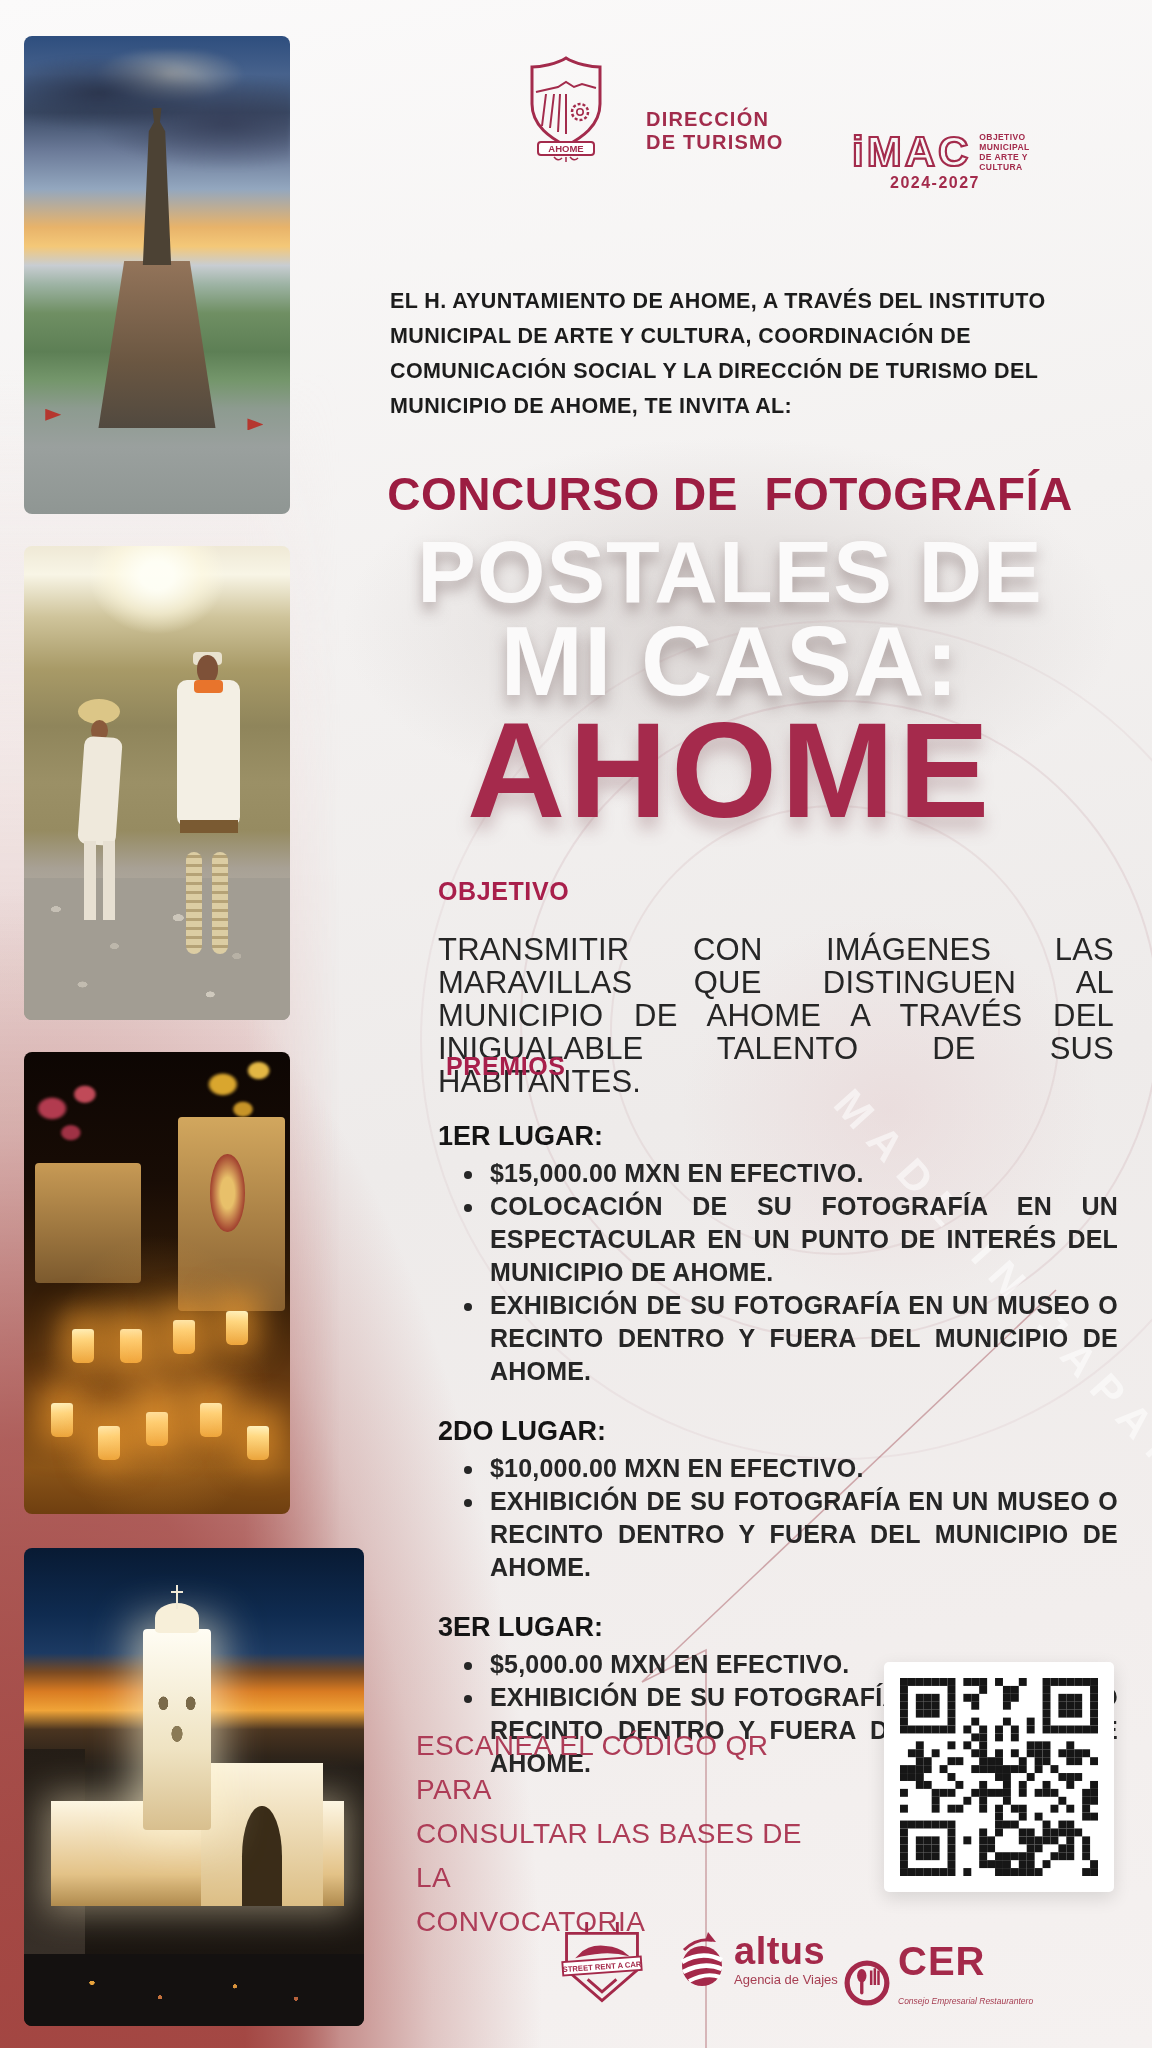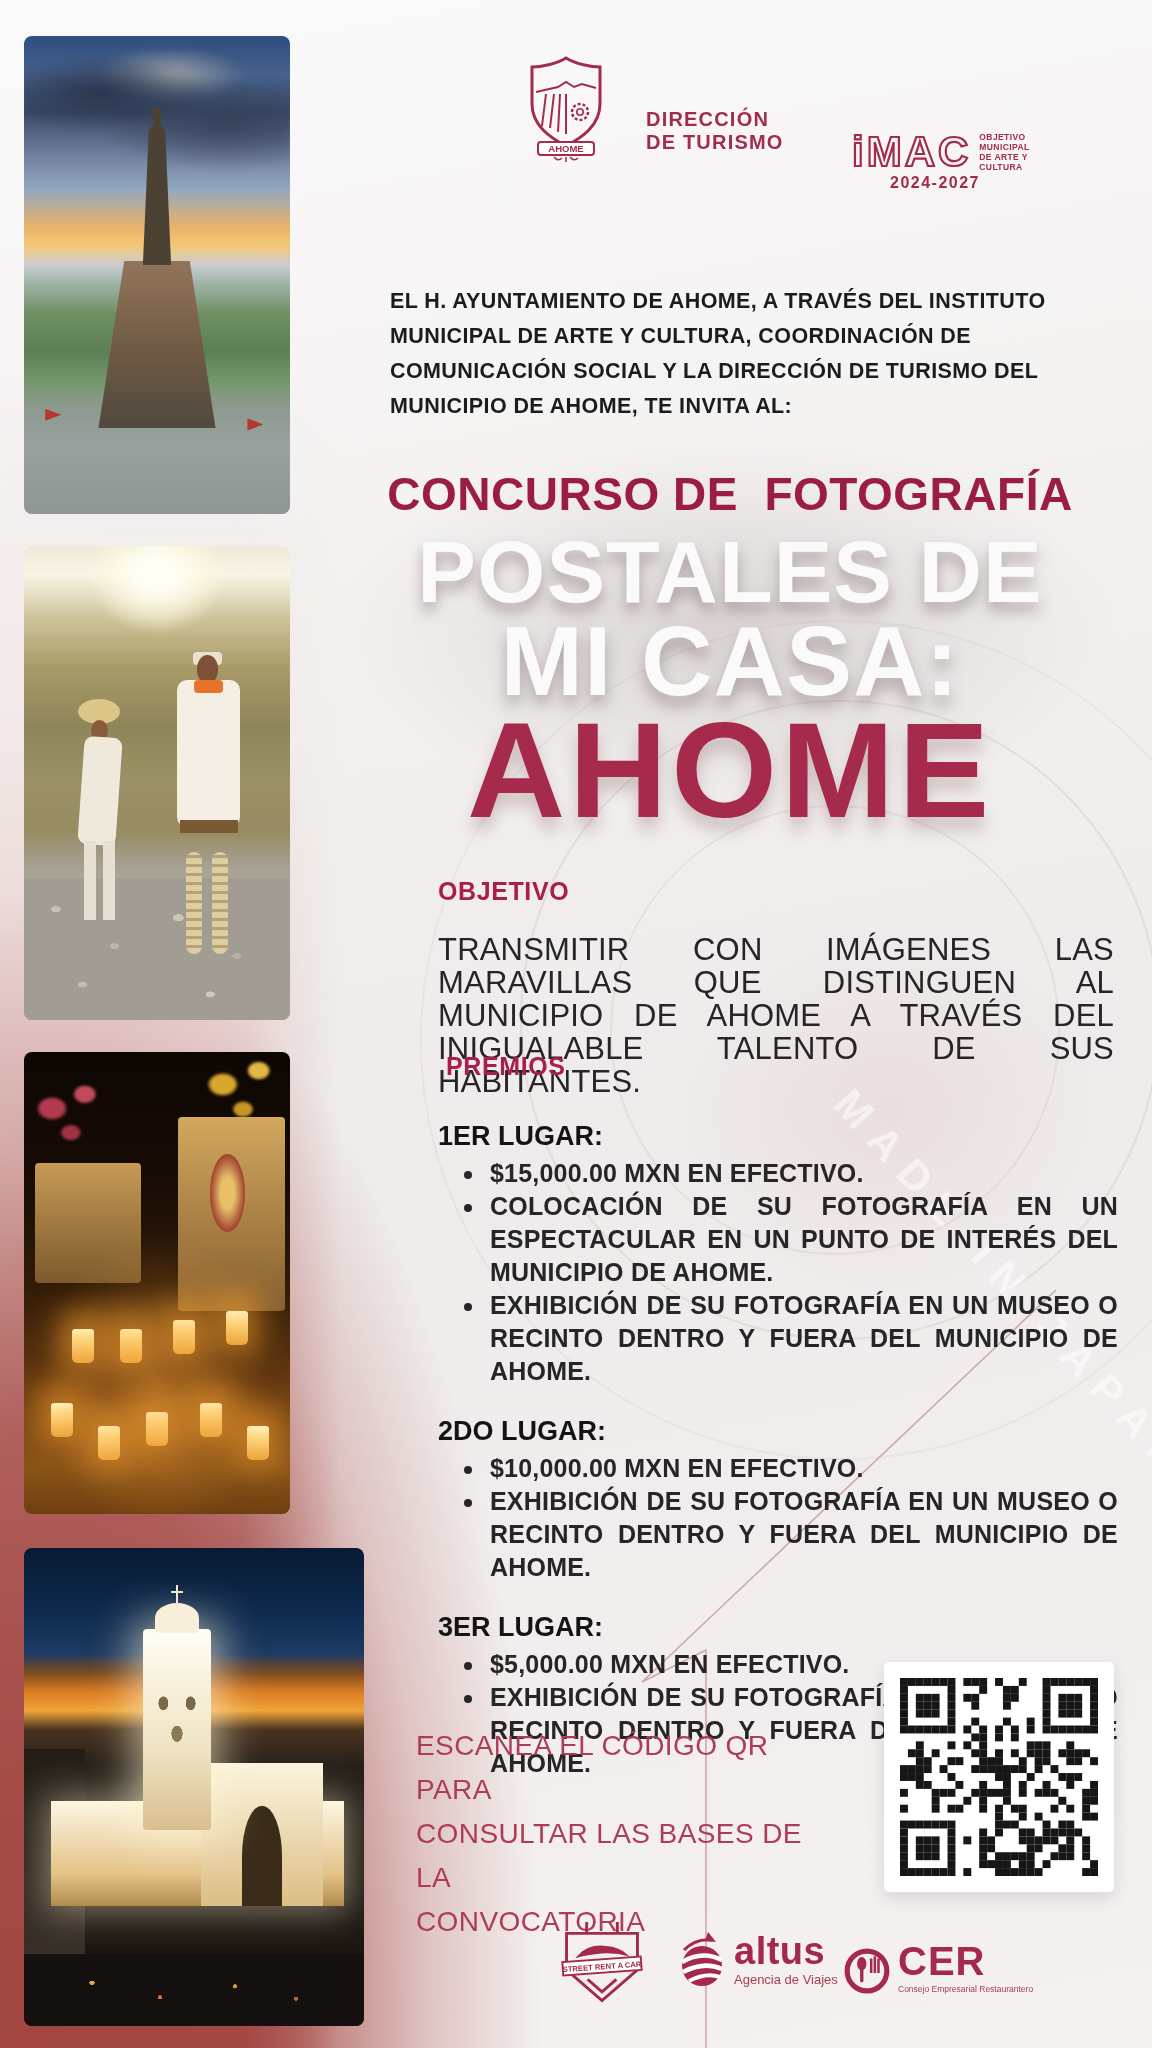--- a/index.html
+++ b/index.html
@@ -174,21 +174,21 @@
 
   
   .sponsors{position:absolute;left:360px;top:1916px;width:752px;height:110px;}
   .spon{position:absolute;color:#a4294a;}
   .spon-street{left:196px;top:4px;}
   .spon-altus{left:318px;top:16px;display:flex;align-items:flex-start;gap:6px;}
   .altus-name{font-size:38px;font-weight:800;line-height:38px;letter-spacing:.5px;}
   .altus-tag{font-size:13px;font-weight:400;color:#a63e52;margin-top:2px;text-align:right;}
   .spon-cer{left:484px;top:26px;display:flex;align-items:flex-end;gap:8px;}
   .cer-name{font-size:40px;font-weight:900;line-height:38px;letter-spacing:1px;}
-  .cer-tag{font-size:8.5px;font-weight:400;color:#a63e52;margin-top:4px;}
+  .cer-tag{font-size:8.5px;font-weight:400;color:#a63e52;margin-top:16px;font-style:italic;}
 </style>
 </head>
 <body>
 
 <div class="page">
 
   <div class="title-shade"></div>
   <div class="blob"></div>
   <div class="arc arc3"></div>
   <div class="arc arc1"></div>

